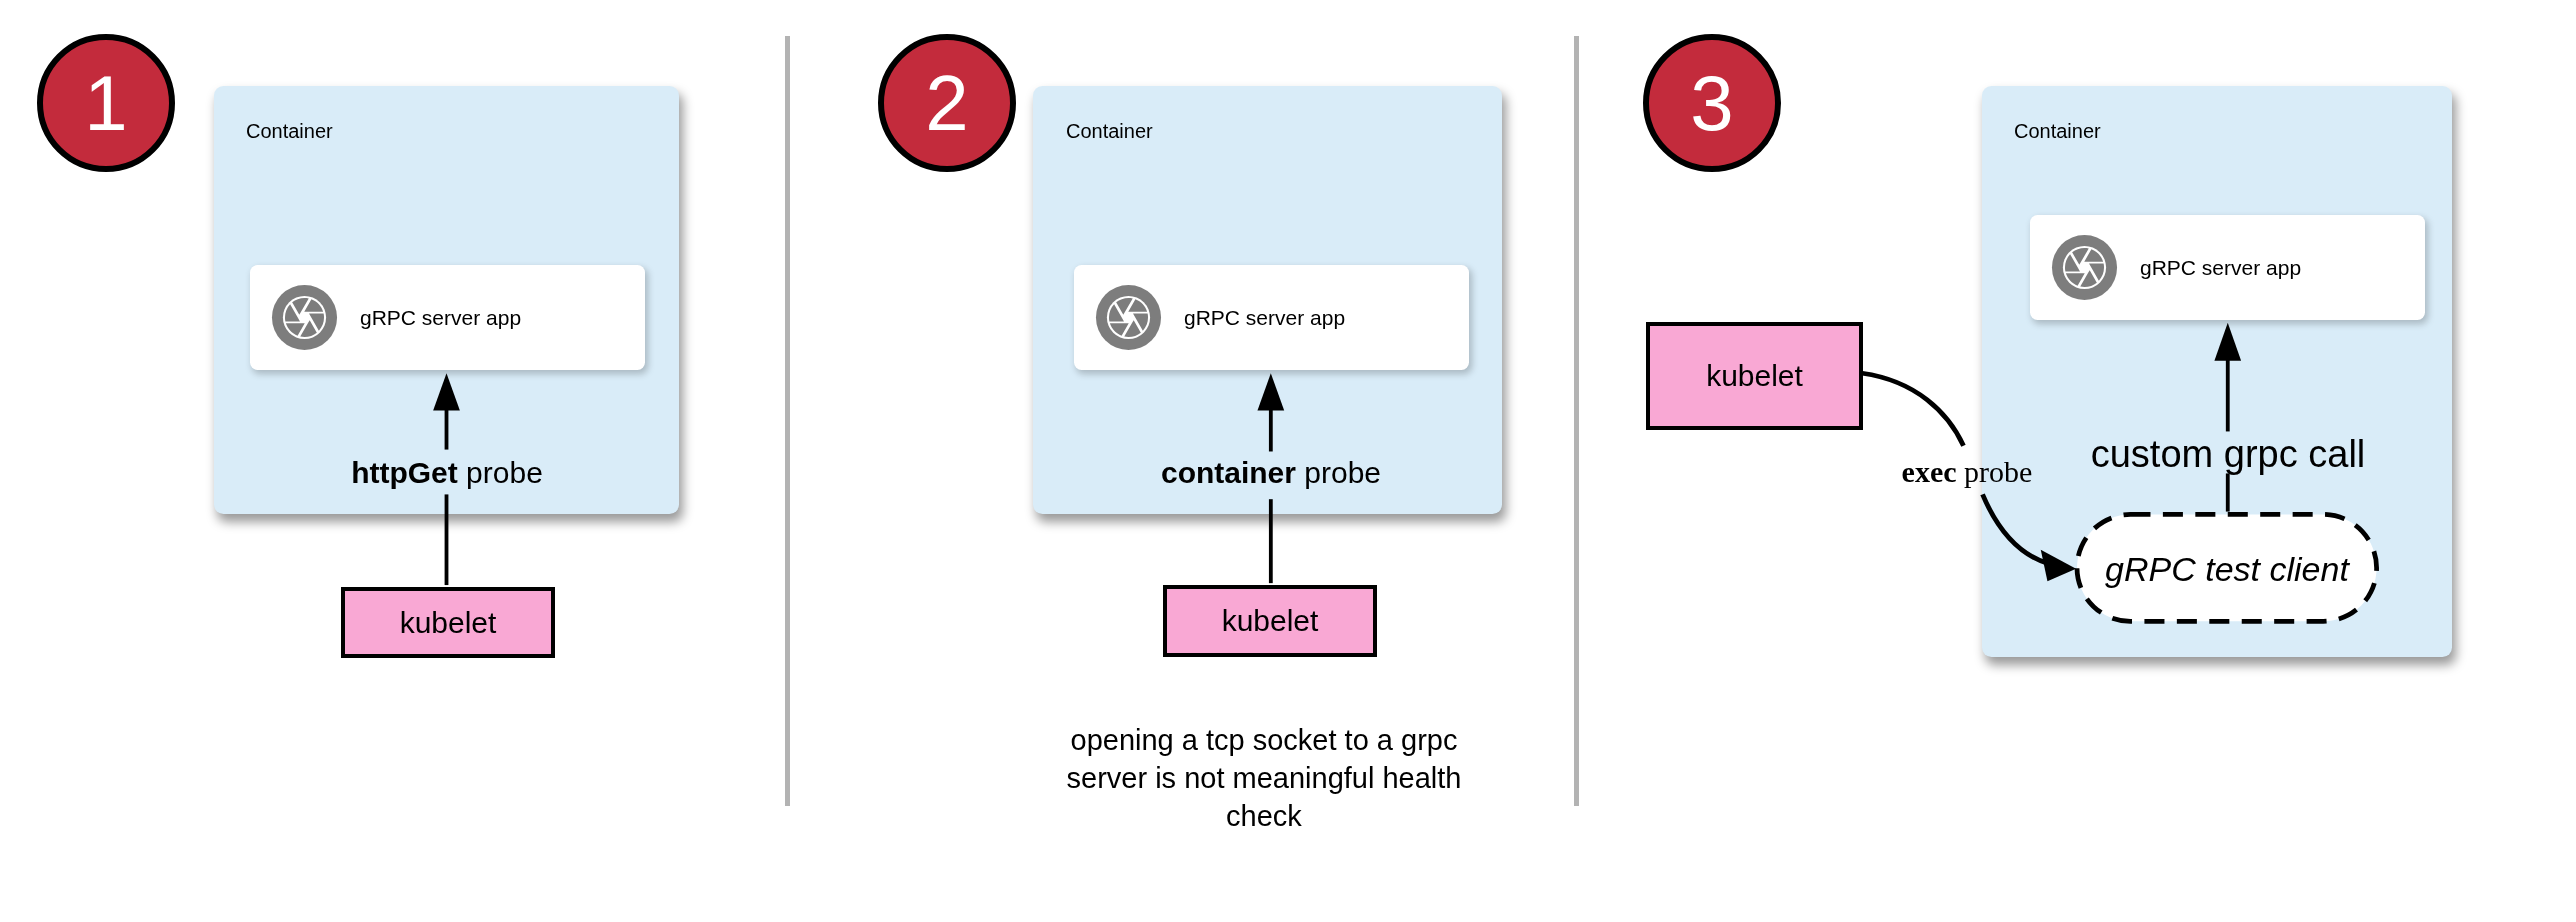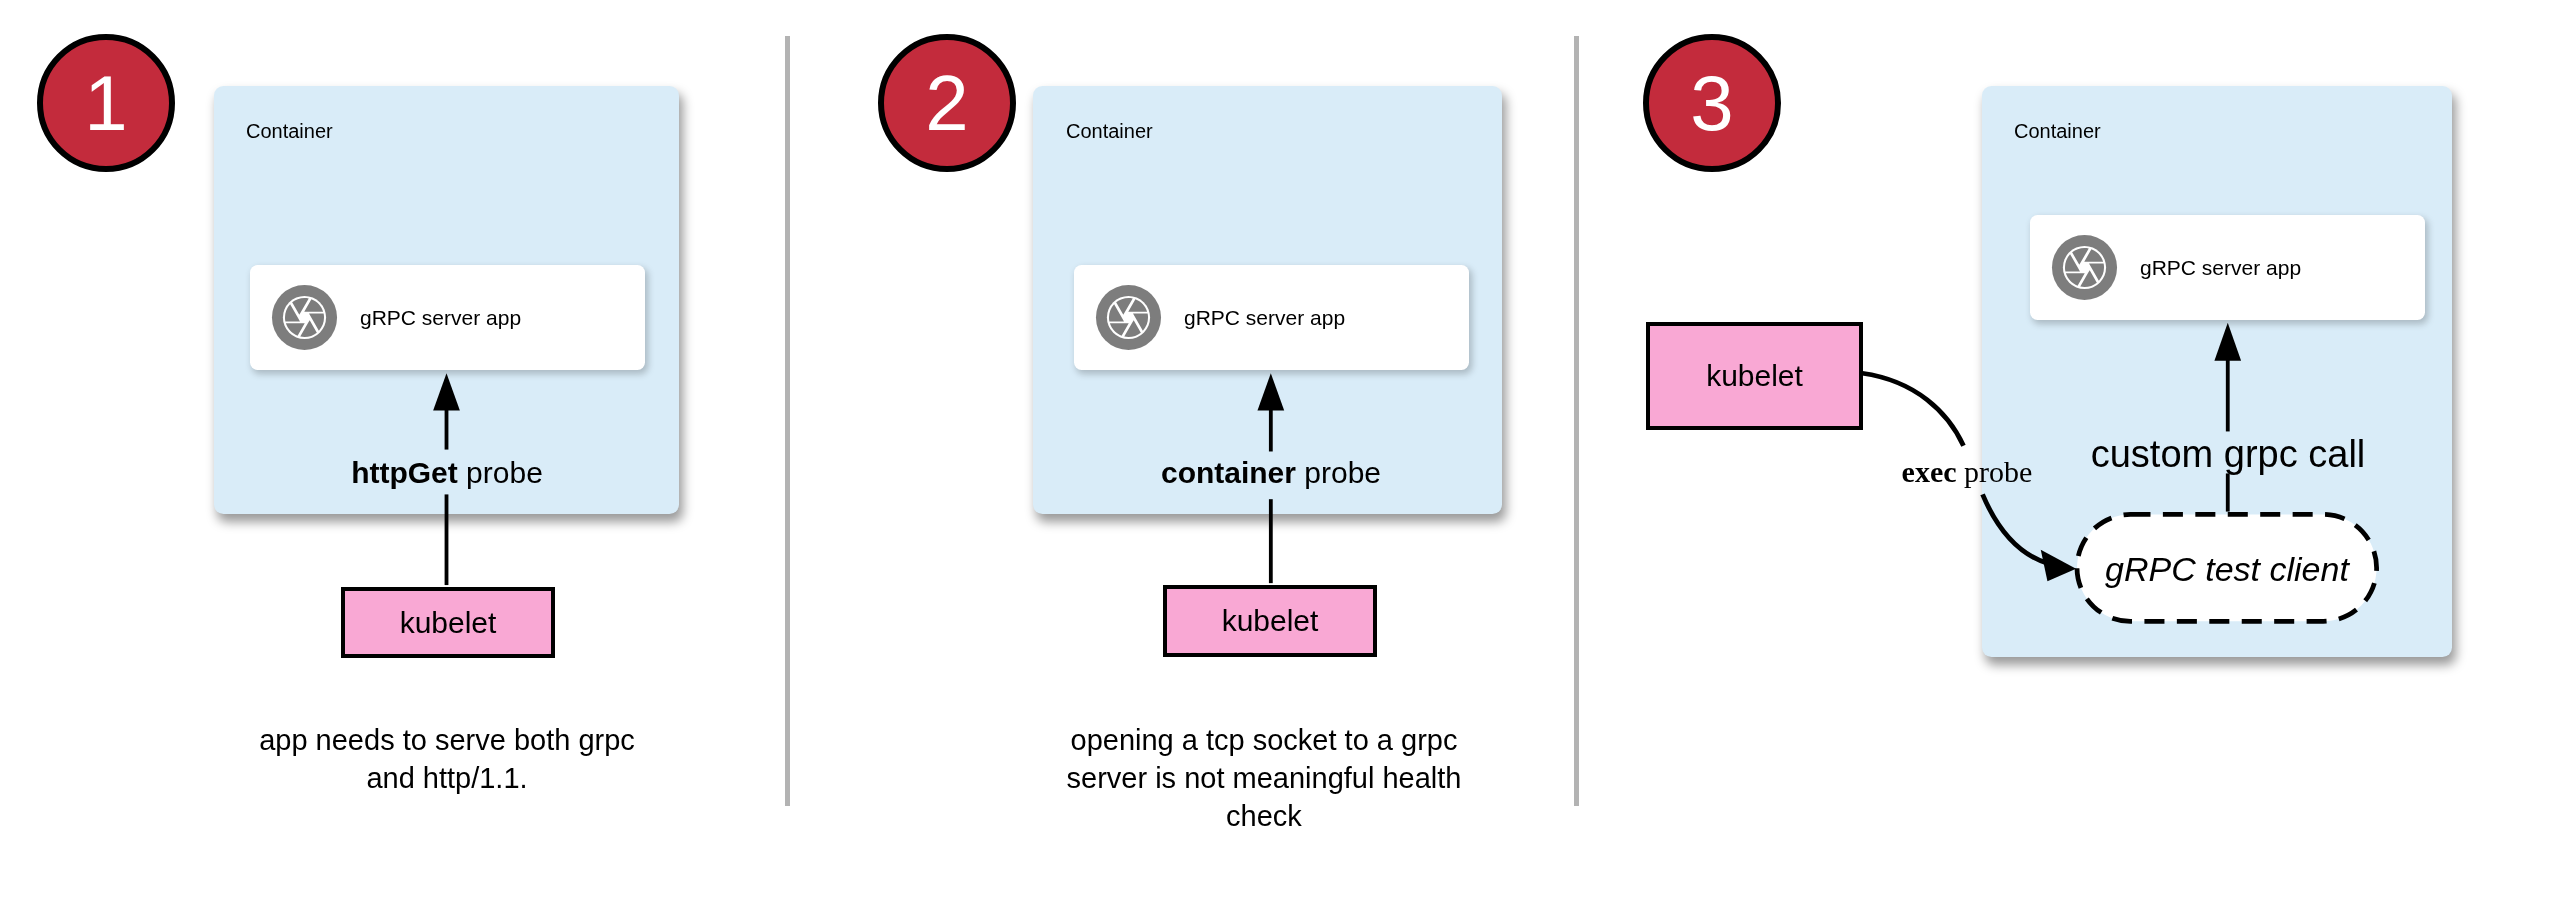--- a/index.html
+++ b/index.html
@@ -96,22 +96,20 @@
   </div>
 
   <div class="probe-label" style="left:447px;top:456px;">
     <b>httpGet</b><span> probe</span>
   </div>
 
   <div class="kubelet-box" style="left:341px;top:587px;width:214px;height:71px;">
     <span>kubelet</span>
   </div>
 
-  <div class="caption" style="left:113px;top:721px;">app needs to serve both grpc
-and http/1.1.</div>
 
   <div class="divider" style="left:785px;top:36px;height:770px;"></div>
 
   <div class="num-circle" style="left:878px;top:34px;">
     <span>2</span>
   </div>
 
   <div class="container-box" style="left:1033px;top:86px;width:469px;height:428px;"></div>
   <div class="container-label" style="left:1066px;top:114px;">Container</div>
 

